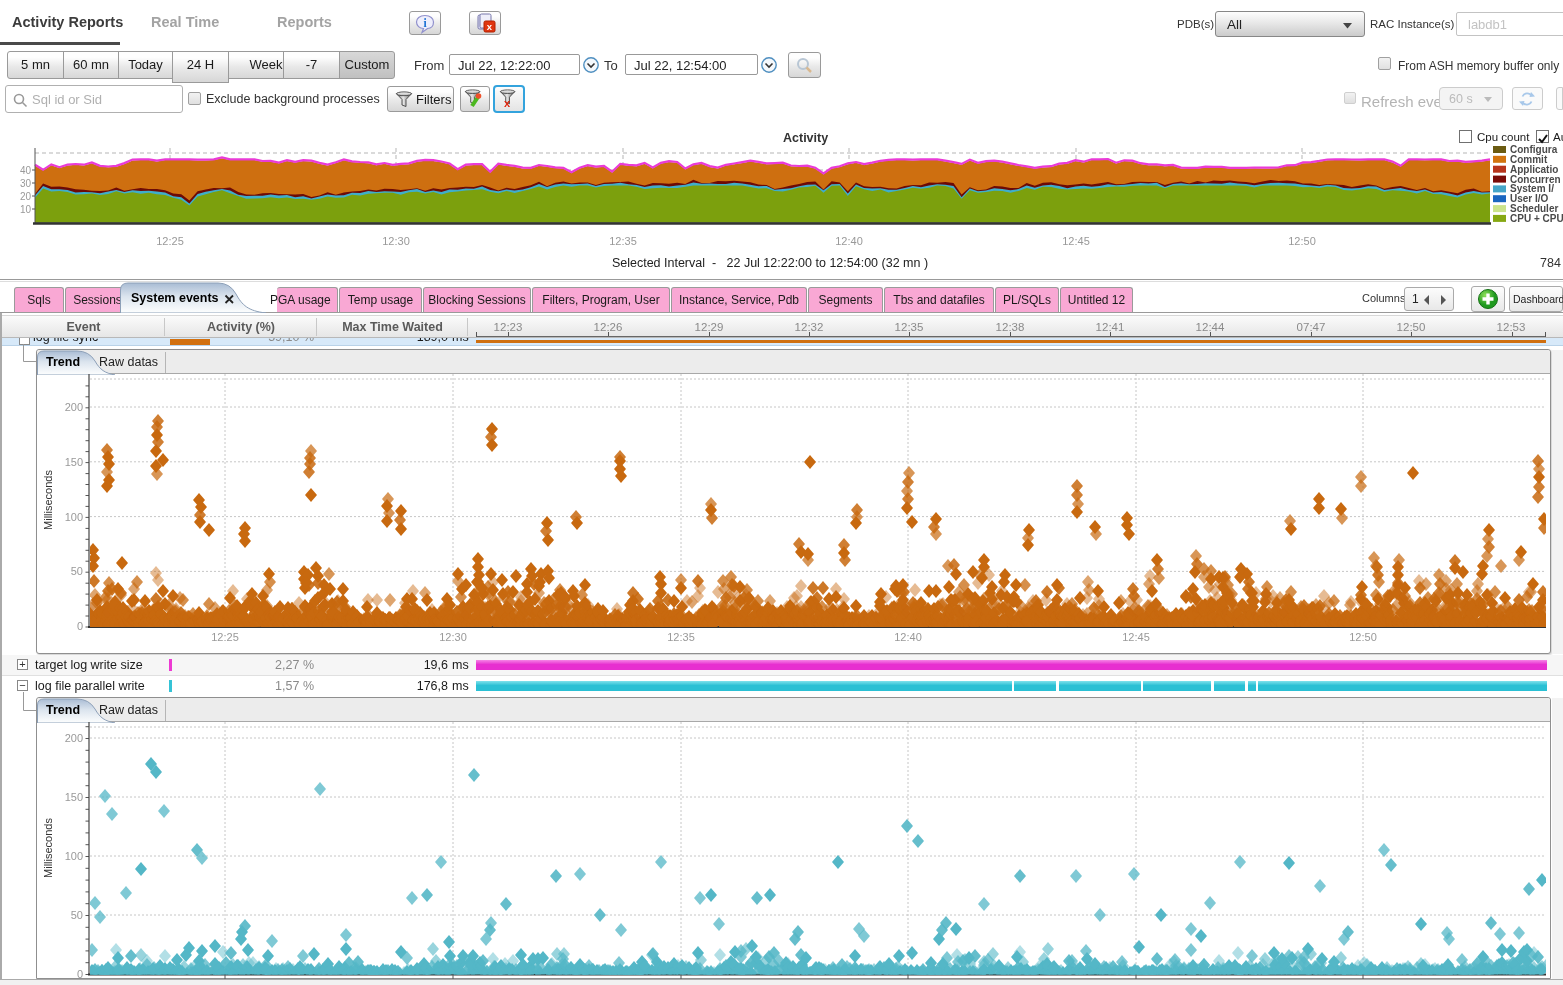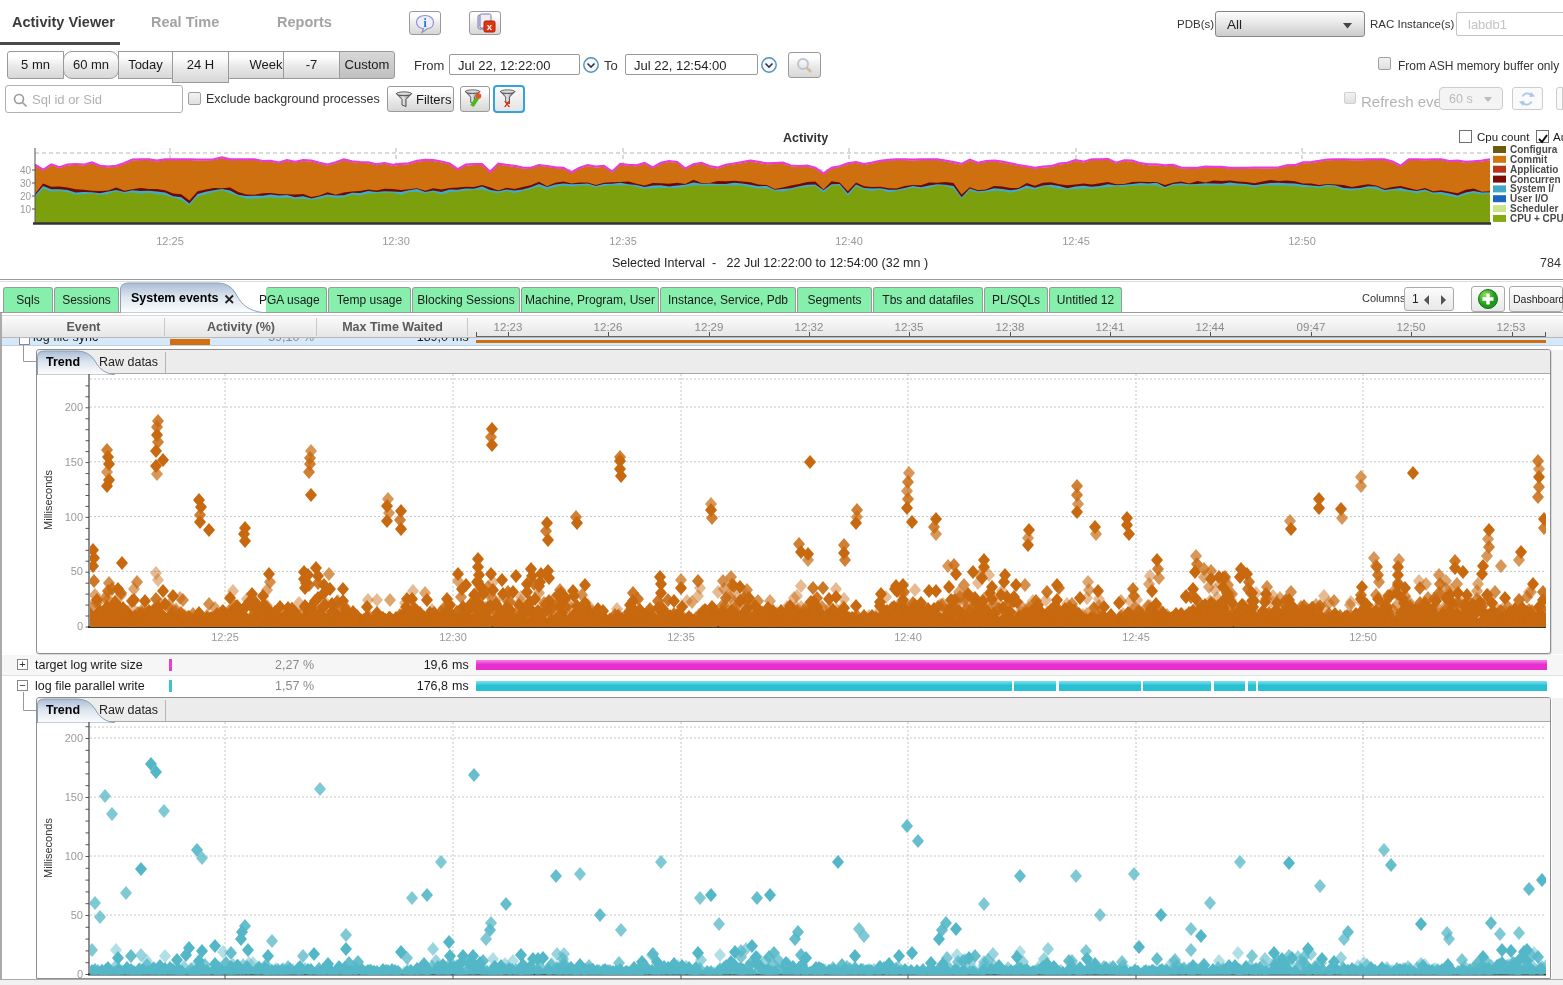--- a/index.html
+++ b/index.html
@@ -1,30 +1,30 @@
 <!DOCTYPE html>
 <html><head><meta charset="utf-8"><style>
 * { margin:0; padding:0; box-sizing:border-box; }
 html,body { width:1563px; height:985px; background:#fff; font-family:"Liberation Sans",sans-serif; overflow:hidden; position:relative; }
 .abs { position:absolute; }
 .btn { position:absolute; border:1px solid #9a9a9a; border-radius:3px; background:linear-gradient(#fefefe 20%,#e9e9e9 55%,#d7d7d7); font-size:13px; color:#1a1a1a; text-align:center; }
-.tab { position:absolute; top:3px; height:26px; border:1px solid #9a9a9a; border-bottom:none; border-radius:3px 3px 0 0; background:#86efac; font-size:12px; color:#1a1a1a; text-align:center; line-height:25px; white-space:nowrap; }
+.tab { position:absolute; top:3px; height:26px; border:1px solid #9a9a9a; border-bottom:none; border-radius:3px 3px 0 0; background:#f9a8d4; font-size:12px; color:#1a1a1a; text-align:center; line-height:25px; white-space:nowrap;margin-left:11px; }
 .tlb { position:absolute; top:5px; width:50px; text-align:center; font-size:11.5px; color:#8a8a8a; }
 .tlk { position:absolute; top:16px; width:1px; height:5px; background:#555; }
 .axt { font-size:11px; fill:#999; font-family:"Liberation Sans",sans-serif; }
 .axt2 { font-size:11px; fill:#333; font-family:"Liberation Sans",sans-serif; }
 .axt3 { font-size:10px; fill:#999; font-family:"Liberation Sans",sans-serif; }
 .legt { font-size:10px; font-weight:bold; fill:#4a4a4a; font-family:"Liberation Sans",sans-serif; }
 .cell { position:absolute; font-size:12.5px; color:#1a1a1a; }
 .pm { position:absolute; width:11px; height:11px; border:1px solid #888; background:#fff; font-size:11px; line-height:9px; text-align:center; color:#333; }
 .ck { position:absolute; width:13px; height:13px; border:1px solid #a0a0a0; background:linear-gradient(#f2f2f2,#e0e0e0); border-radius:2px; }
 </style></head>
 <body>
 
-<div class="abs" style="left:12px;top:14px;font-size:14.5px;font-weight:bold;color:#3c3c3c">Activity Viewer</div>
+<div class="abs" style="left:12px;top:14px;font-size:14.5px;font-weight:bold;color:#3c3c3c">Activity Reports</div>
 <div class="abs" style="left:0;top:42px;width:120px;height:3px;background:#4a4a4a"></div>
 <div class="abs" style="left:151px;top:14px;font-size:14.5px;font-weight:bold;color:#a3a3a3">Real Time</div>
 <div class="abs" style="left:277px;top:14px;font-size:14.5px;font-weight:bold;color:#a3a3a3">Reports</div>
 
 <div class="btn" style="left:409px;top:11px;width:32px;height:24px">
 <svg width="30" height="22" style="margin-top:0">
       <g transform="translate(5,2)">
 <path d="M10 1.5 C4.5 1.5 1.5 4.5 1.5 8 C1.5 11.5 4.5 14.5 8.5 14.5 L7 18.5 L12.5 14.5 C16.5 14.5 18.5 11.5 18.5 8 C18.5 4.5 15.5 1.5 10 1.5 Z" fill="#eeeefc" stroke="#9090cc" stroke-width="1.2"></path>
 <text x="10" y="12.5" text-anchor="middle" style="font-size:11.5px;font-weight:bold;fill:#1a6fd4;font-family:'Liberation Serif',serif">i</text>
 </g>
@@ -45,21 +45,21 @@
   <svg width="10" height="7" style="position:absolute;right:11px;top:11px">
       <path d="M0 0 L9 0 L4.5 5.5 Z" fill="#444"></path>
     </svg>
 </div>
 <div class="abs" style="left:1370px;top:18px;font-size:11.5px;color:#333;white-space:nowrap">RAC Instance(s)</div>
 <div class="abs" style="left:1456px;top:12px;width:110px;height:24px;border:1px solid #c3c3c3;border-radius:2px;background:#fff">
   <span style="position:absolute;left:11px;top:4px;font-size:13px;color:#c3c3c3">labdb1</span>
 </div>
 
 <div class="btn" style="left:7px;top:51px;width:57px;height:28px;line-height:26px;border-radius:3px 0 0 3px">5 mn</div>
-<div class="btn" style="left:63px;top:51px;width:56px;height:28px;line-height:26px;border-radius:9px">60 mn</div>
+<div class="btn" style="left:63px;top:51px;width:56px;height:28px;line-height:26px;border-radius:0">60 mn</div>
 <div class="btn" style="left:118px;top:51px;width:55px;height:28px;line-height:26px;border-radius:0">Today</div>
 <div class="btn" style="left:172px;top:51px;width:57px;height:32px;line-height:26px;border-radius:0">24 H</div>
 <div class="btn" style="left:228px;top:51px;width:76px;height:28px;line-height:26px;border-radius:0">Week</div>
 <div class="btn" style="left:283px;top:51px;width:57px;height:28px;line-height:26px;border-radius:0">-7</div>
 <div class="btn" style="left:339px;top:51px;width:56px;height:28px;line-height:26px;border-radius:0 3px 3px 0;background:linear-gradient(#d8d8d8,#c0c0c0)">Custom</div>
 
 <div class="abs" style="left:414px;top:58px;font-size:13px;color:#333">From</div>
 <div class="abs" style="left:449px;top:54px;width:131px;height:21px;border:1px solid #999;border-radius:2px;background:#fff">
   <span style="position:absolute;left:8px;top:3px;font-size:13px;color:#222">Jul 22, 12:22:00</span>
   </div>
@@ -217,21 +217,21 @@
 <div class="abs" style="left:0;top:279px;width:1563px;height:1px;background:#999"></div>
 <div class="abs" style="left:0;top:281px;width:1563px;height:1px;background:#ddd"></div>
 <div class="abs" style="left:0;top:284px;width:2px;height:701px;background:#aaa"></div>
 
 <div class="abs" style="left:0;top:284px;width:1563px;height:29px;background:#fff">
 <div class="tab" style="left:3px;width:50px">Sqls</div>
     <div class="tab" style="left:54px;width:65px">Sessions</div>
     <div class="tab" style="left:266px;width:61px;border-left:none;"><span style="position:relative;left:-7px">PGA usage</span></div>
     <div class="tab" style="left:328px;width:83px">Temp usage</div>
     <div class="tab" style="left:412px;width:108px">Blocking Sessions</div>
-    <div class="tab" style="left:521px;width:138px">Machine, Program, User</div>
+    <div class="tab" style="left:521px;width:138px">Filters, Program, User</div>
     <div class="tab" style="left:660px;width:136px">Instance, Service, Pdb</div>
     <div class="tab" style="left:797px;width:75px">Segments</div>
     <div class="tab" style="left:873px;width:110px">Tbs and datafiles</div>
     <div class="tab" style="left:984px;width:64px">PL/SQLs</div>
     <div class="tab" style="left:1049px;width:73px">Untitled 12</div>
 <div class="abs" style="left:0;top:28px;width:1563px;height:1px;background:#9a9a9a"></div>
 <svg class="abs" style="left:120px;top:-2px" width="150" height="31">
   <defs>
         <linearGradient id="attab" x1="0" y1="0" x2="0" y2="1">
           <stop offset="0" stop-color="#a9bcd4"></stop>
@@ -278,21 +278,21 @@
   <div class="abs" style="left:314px;top:2px;width:1px;height:18px;background:#c8c8c8"></div>
   <div class="abs" style="left:465px;top:2px;width:1px;height:18px;background:#c8c8c8"></div>
   <div class="tlb" style="left:481px">12:23</div>
     <div class="tlb" style="left:581px">12:26</div>
     <div class="tlb" style="left:682px">12:29</div>
     <div class="tlb" style="left:782px">12:32</div>
     <div class="tlb" style="left:882px">12:35</div>
     <div class="tlb" style="left:983px">12:38</div>
     <div class="tlb" style="left:1083px">12:41</div>
     <div class="tlb" style="left:1183px">12:44</div>
-    <div class="tlb" style="left:1284px">09:47</div>
+    <div class="tlb" style="left:1284px">07:47</div>
     <div class="tlb" style="left:1384px">12:50</div>
     <div class="tlb" style="left:1484px">12:53</div>
   <div class="tlk" style="left:506px"></div>
     <div class="tlk" style="left:606px"></div>
     <div class="tlk" style="left:707px"></div>
     <div class="tlk" style="left:807px"></div>
     <div class="tlk" style="left:907px"></div>
     <div class="tlk" style="left:1008px"></div>
     <div class="tlk" style="left:1108px"></div>
     <div class="tlk" style="left:1208px"></div>

